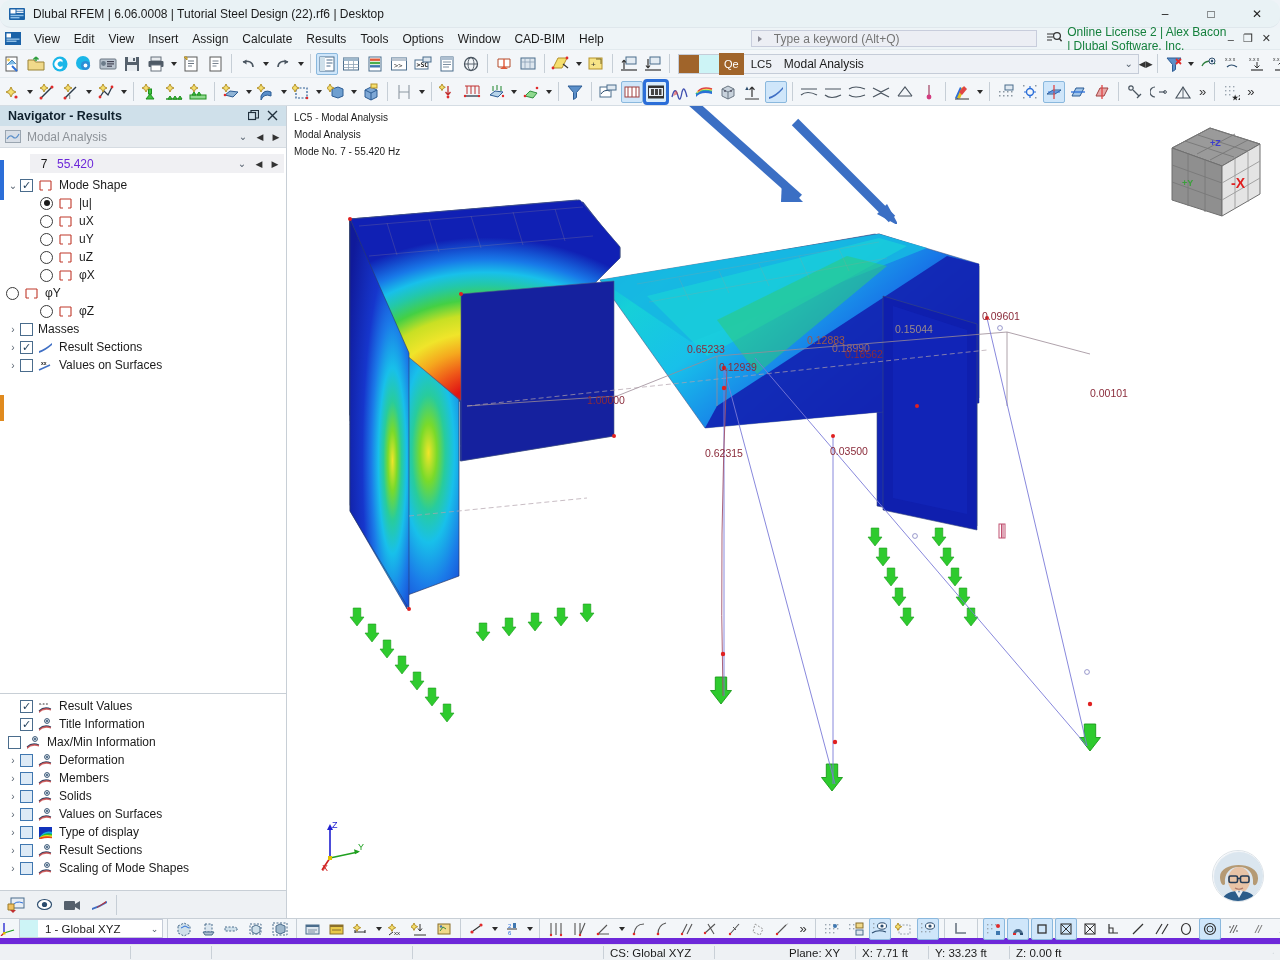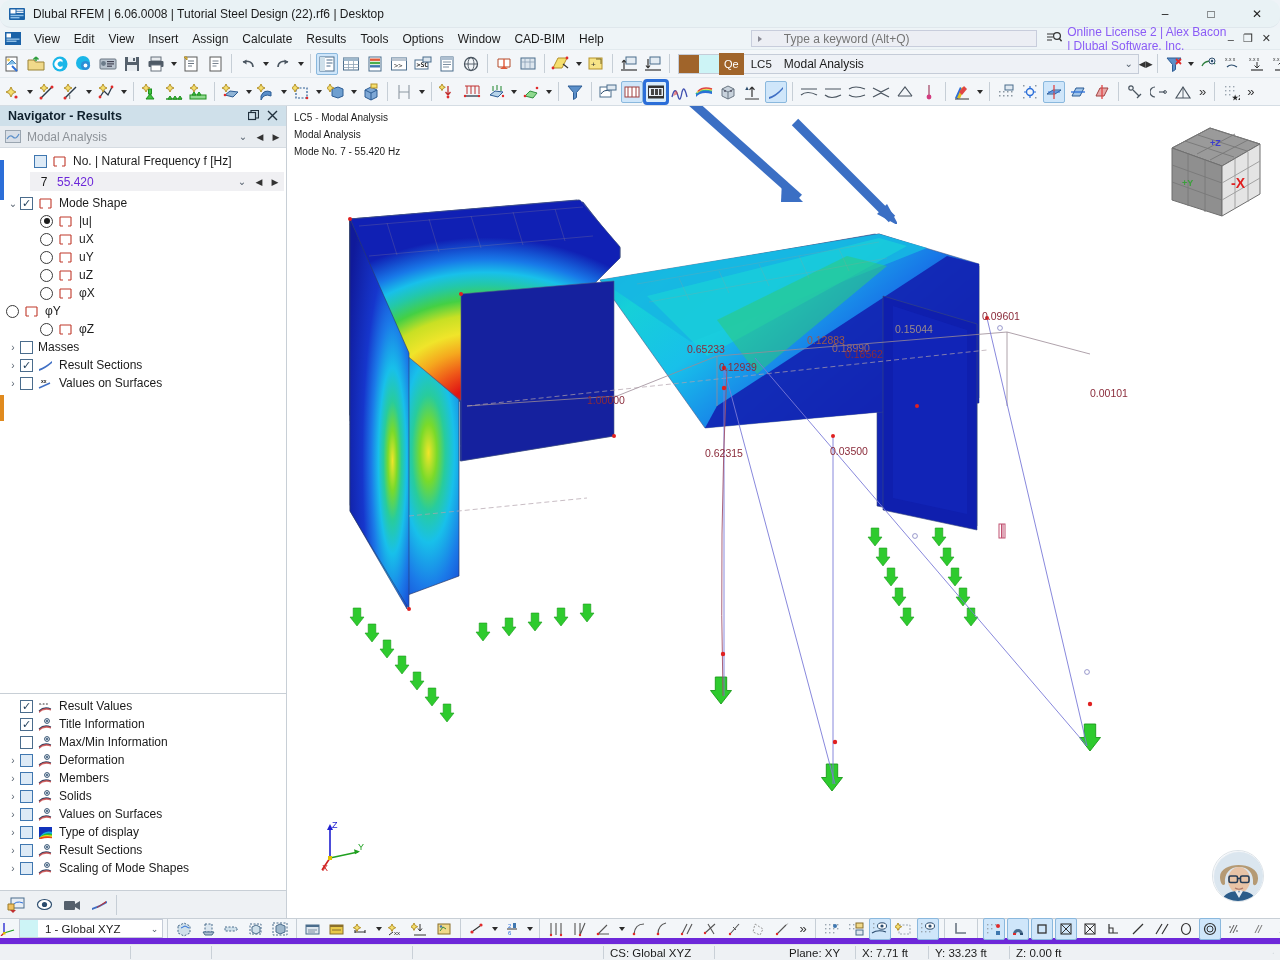--- a/index.html
+++ b/index.html
@@ -32,28 +32,28 @@
   .menubar {
     position: absolute; top: 28px; left: 0; width: 1280px; height: 22px;
     background: #eef4f7; display: flex; align-items: center;
     border-bottom: 1px solid #e2eaee;
   }
   .menubar .mico { width: 16px; height: 15px; margin: 0 6px 0 5px; flex: none; }
   .menu-item { padding: 2px 7px; font-size: 12px; color: #1b1b1b; white-space: nowrap; cursor: default; }
   .kwbox {
     margin-left: 140px; width: 470px; height: 17px;
     background: #eceef4; border: 1px solid #c8cddc;
-    display: flex; align-items: center; padding-left: 6px; gap: 20px;
+    display: flex; align-items: center; padding-left: 6px; gap: 10px;
   }
   .kwbox .tri { width:0;height:0;border-left:4px solid #8a8a95;border-top:3px solid transparent;border-bottom:3px solid transparent;}
   .kwbox input {
     border: none; outline: none; background: transparent; width: 100%;
     font-family: "Liberation Sans", sans-serif; font-size: 12px; color: #6f6f78;
   }
-  .license { margin-left: 10px; display: flex; align-items: center; gap: 5px; font-size: 12px; color: #8b5cf6; }
+  .license { margin-left: 10px; display: flex; align-items: center; gap: 5px; font-size: 12px; color: #15803d; }
   .mini-btns { margin-left: auto; display: flex; align-items: center; gap: 9px; padding-right: 9px; font-size: 11px; color: #333; }
 
   
   .tbrow {
     position: absolute; left: 0; width: 1280px; height: 28px;
     background: #f3f6f9; display: flex; align-items: center;
     border-bottom: 1px solid #e3eaef;
   }
   .tbrow.r1 { top: 50px; }
   .tbrow.r2 { top: 78px; border-bottom: 1px solid #d5dde4; }
@@ -849,30 +849,20 @@
       <span class="cl">Modal Analysis</span>
       <span class="cc">
         <span class="lcchev">⌄</span>
         <span class="nav-arrow">◀</span>
         <span class="nav-arrow">▶</span>
       </span>
     </div>
 
     <div class="tree">
 
-      <div class="trow" style="padding-left:20px">
-        <span class="exp empty">›</span>
-        <span class="cb blue"></span>
-        <span class="mini">
-          <svg width="15" height="13" viewBox="0 0 15 13">
-              <path d="M2 2 h11 M2 2 v9 M13 2 v9 M2 11 h3 M10 11 h3" stroke="#c0392b" stroke-width="1.1" fill="none"></path>
-            </svg>
-        </span>
-        <span>No. | Natural Frequency f [Hz]</span>
-      </div>
 
       <div class="freq-row">
         <span class="n">7</span>
         <span class="v">55.420</span>
         <span class="cc">
           <span class="lcchev">⌄</span>
           <span class="nav-arrow">◀</span>
           <span class="nav-arrow">▶</span>
         </span>
       </div>
@@ -981,21 +971,21 @@
       <div class="trow" style="padding-left:20px">
         <span class="cb checked"></span>
         <span class="mini"><svg width="15" height="13" viewBox="0 0 15 13">
               <circle cx="9" cy="3" r="2.4" fill="#e8f0f8" stroke="#33506e"></circle>
               <circle cx="9" cy="3" r="1" fill="#2b4c6e"></circle>
               <path d="M1 11 q5 -5 12 -2" stroke="#2b4c6e" stroke-width="1.1" fill="none"></path>
               <path d="M1 11 q5 -5 12 -2 l0 1.6 q-7 -2.6 -12 2.4z" fill="#c03030" opacity=".75"></path>
             </svg></span>
         <span>Title Information</span>
       </div>
-      <div class="trow" style="padding-left:20px">
+      <div class="trow" style="padding-left:8px">
         <span class="cb"></span>
         <span class="mini"><svg width="15" height="13" viewBox="0 0 15 13">
               <circle cx="9" cy="3" r="2.4" fill="#e8f0f8" stroke="#33506e"></circle>
               <circle cx="9" cy="3" r="1" fill="#2b4c6e"></circle>
               <path d="M1 11 q5 -5 12 -2" stroke="#2b4c6e" stroke-width="1.1" fill="none"></path>
               <path d="M1 11 q5 -5 12 -2 l0 1.6 q-7 -2.6 -12 2.4z" fill="#c03030" opacity=".75"></path>
             </svg></span>
         <span>Max/Min Information</span>
       </div>
       <div class="trow">

